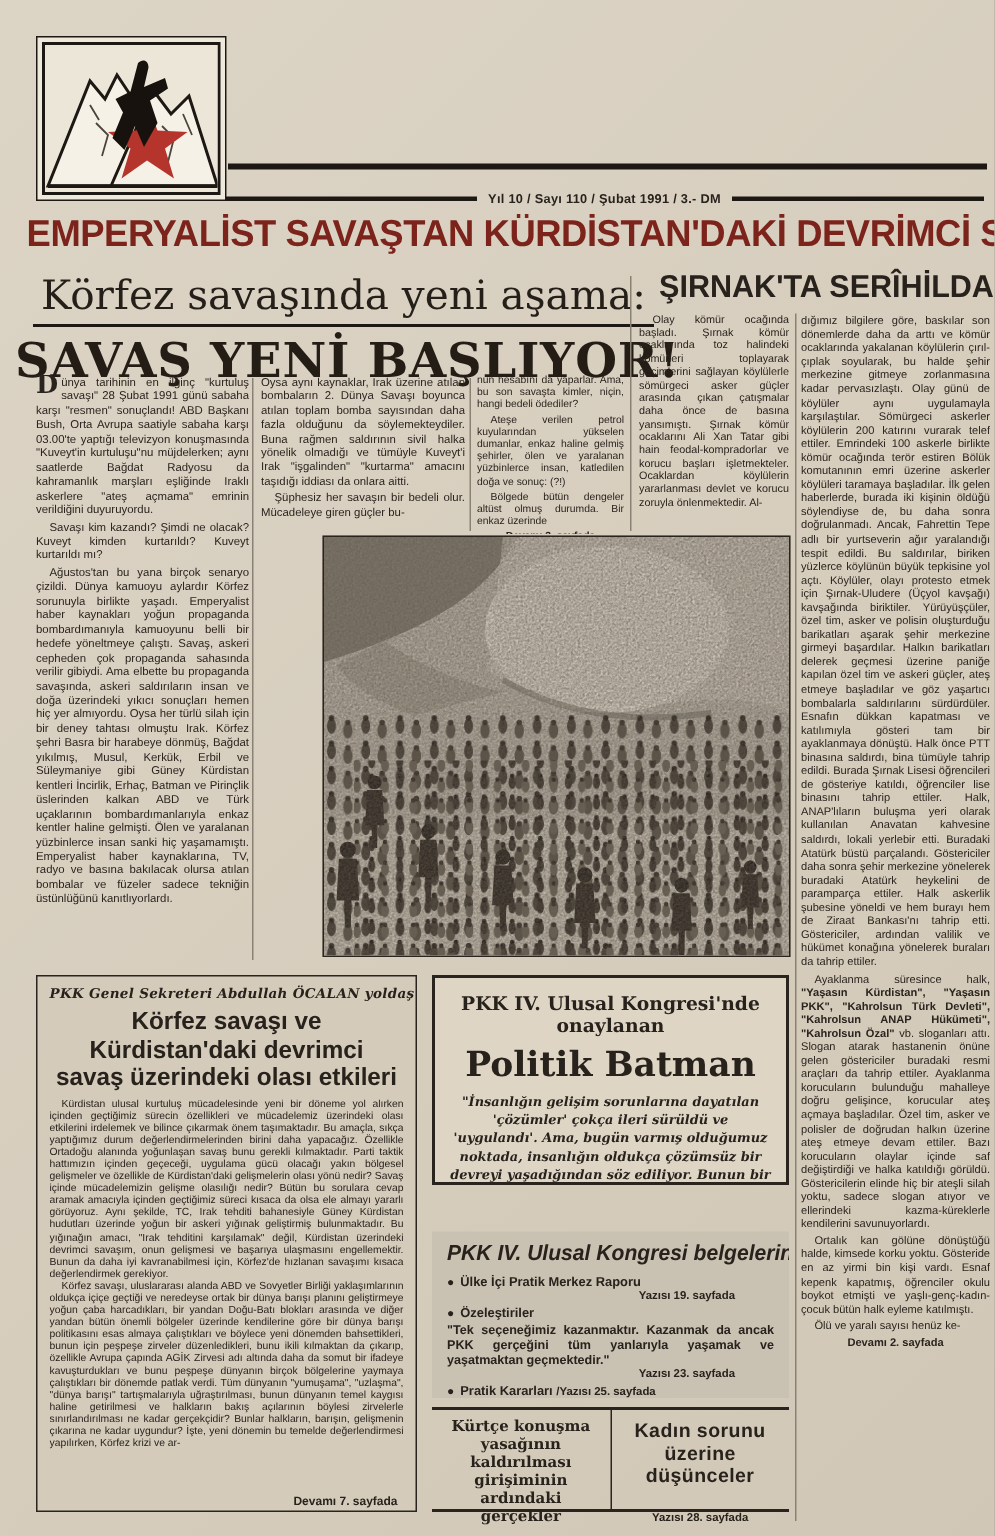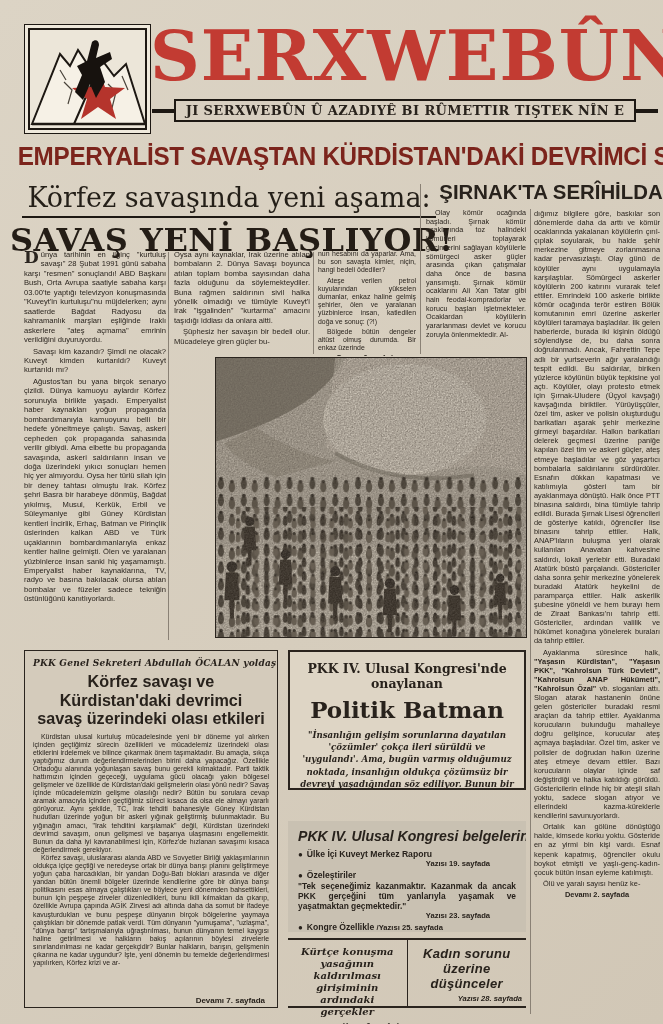--- a/index.html
+++ b/index.html
@@ -83,49 +83,52 @@
   .kongre-title { font-style:italic; font-weight:bold; font-size:14.5px; transform:scaleX(.97);
     transform-origin:left; white-space:nowrap; margin-bottom:5px; }
   .kongre-item { font-size:8.6px; font-weight:bold; margin-top:2px; }
   .kongre-bullet { font-size:8px; margin-right:4px; }
   .kongre-ref { text-align:right; font-weight:bold; font-size:7.6px; padding-right:26px; }
   .kongre-quote { font-size:8.4px; line-height:10px; font-weight:bold; text-align:justify; margin-top:1px; }
   .kongre-inline-ref { font-size:7.6px; }
   
   .ann-row { position:absolute; left:288px; top:938px; width:238px; height:70px;
     border-top:2px solid #2a241e; border-bottom:2px solid #2a241e; display:flex; }
-  .ann-cell { flex:1; padding:6px 4px 0; text-align:center;font-style:italic; }
+  .ann-cell { flex:1; padding:6px 4px 0; text-align:center; }
   .ann-cell.right { border-left:1.5px solid #2a241e; }
   .ann-title-serif { font-family:"DejaVu Serif",serif; font-weight:bold; font-size:10px; line-height:12px; }
   .ann-title-sans { font-weight:bold; font-size:13px; line-height:15px; letter-spacing:.3px; }
-  .ann-ref { margin-top:3px; font-weight:bold; font-size:7.6px;text-align:right; }
+  .ann-ref { margin-top:16px; font-weight:bold; font-size:7.6px; }
 </style>
 </head>
 <body>
 
 <div class="page">
 
   <div class="logo-box">
     <div class="logo-inner">
       <svg viewBox="0 0 117 100" width="117" height="100" aria-hidden="true">
         <rect x="0" y="0" width="117" height="100" fill="#ece6d9"></rect>
         <path d="M2,94 L30,24 L40,36 L48,20 L60,38 L74,94 Z" fill="#f6f1e6" stroke="#1d1813" stroke-width="2"></path>
         <path d="M34,52 L42,60 L38,74 M30,40 L36,50" stroke="#4a443b" stroke-width="1.2" fill="none"></path>
         <path d="M44,94 L72,30 L84,46 L96,34 L115,94 Z" fill="#f6f1e6" stroke="#1d1813" stroke-width="2"></path>
         <path d="M78,54 L86,62 L82,78 M92,46 L98,60" stroke="#4a443b" stroke-width="1.2" fill="none"></path>
         <path d="M2,94 L115,94" stroke="#1d1813" stroke-width="2.5"></path>
         <path d="M68,38 L75,57 L95,58 L80,69 L86,89 L68,77 L51,89 L57,69 L42,58 L61,57 Z" fill="#b5342c"></path>
         <path d="M62,12 C65,9 69,10 69,15 L66,28 L80,22 L82,29 L70,37 L75,52 L66,68 L60,54 L53,70 L45,62 L52,45 L47,36 L57,31 Z" fill="#17120e"></path>
       </svg>
     </div>
   </div>
-  <div class="masthead-title" style="color:#c23b32;">SERXWEBÛN</div>
   <div class="motto-row">
     <div class="motto-rule"></div>
-    <div class="motto-box">JI SERXWEBÛN Û AZADIYÊ BI RÛMETTIR TIŞTEK NÎN E</div>
+  </div>
+  <div class="issue-row">
+    <div class="iline"></div>
+    <div class="issue-text">Yıl 10 / Sayı 110 / Şubat 1991 / 3.- DM</div>
+    <div class="iline"></div>
   </div>
 
   <div class="banner-headline" style="color:#7c241c;">EMPERYALİST SAVAŞTAN KÜRDİSTAN'DAKİ DEVRİMCİ SAVAŞA</div>
 
   <div class="lead-kicker">Körfez savaşında yeni aşama:</div>
   <div class="lead-headline">SAVAŞ YENİ BAŞLIYOR!</div>
 
   <div class="sirnak-headline">ŞIRNAK'TA SERÎHİLDAN!</div>
 
   <div class="vrule vr1"></div>
@@ -148,21 +151,21 @@
     <p class="para indent">Bölgede bütün dengeler altüst olmuş durumda. Bir enkaz üzerinde</p>
     <p class="cont">Devamı 3. sayfada</p>
   </div>
 
   <div class="col col4">
     <p class="para indent">Olay kömür ocağında başladı. Şırnak kömür ocaklarında toz halindeki kömürleri toplayarak geçimlerini sağlayan köylülerle sömürgeci asker güçler arasında çıkan çatışmalar daha önce de basına yansımıştı. Şırnak kömür ocaklarını Ali Xan Tatar gibi hain feodal-kompradorlar ve korucu başları işletmekteler. Ocaklardan köylülerin yararlanması devlet ve korucu zoruyla önlenmektedir. Al-</p>
   </div>
   <div class="col col5">
     <p class="para">dığımız bilgilere göre, baskılar son dönemlerde daha da arttı ve kömür ocaklarında yakalanan köylülerin çırıl-çıplak soyularak, bu halde şehir merkezine gitmeye zorlanmasına kadar pervasızlaştı. Olay günü de köylüler aynı uygulamayla karşılaştılar. Sömürgeci askerler köylülerin 200 katırını vurarak telef ettiler. Emrindeki 100 askerle birlikte kömür ocağında terör estiren Bölük komutanının emri üzerine askerler köylüleri taramaya başladılar. İlk gelen haberlerde, burada iki kişinin öldüğü söylendiyse de, bu daha sonra doğrulanmadı. Ancak, Fahrettin Tepe adlı bir yurtseverin ağır yaralandığı tespit edildi. Bu saldırılar, biriken yüzlerce köylünün büyük tepkisine yol açtı. Köylüler, olayı protesto etmek için Şırnak-Uludere (Üçyol kavşağı) kavşağında biriktiler. Yürüyüşçüler, özel tim, asker ve polisin oluşturduğu barikatları aşarak şehir merkezine girmeyi başardılar. Halkın barikatları delerek geçmesi üzerine paniğe kapılan özel tim ve askeri güçler, ateş etmeye başladılar ve göz yaşartıcı bombalarla saldırılarını sürdürdüler. Esnafın dükkan kapatması ve katılımıyla gösteri tam bir ayaklanmaya dönüştü. Halk önce PTT binasına saldırdı, bina tümüyle tahrip edildi. Burada Şırnak Lisesi öğrencileri de gösteriye katıldı, öğrenciler lise binasını tahrip ettiler. Halk, ANAP'lıların buluşma yeri olarak kullanılan Anavatan kahvesine saldırdı, lokali yerlebir etti. Buradaki Atatürk büstü parçalandı. Göstericiler daha sonra şehir merkezine yönelerek buradaki Atatürk heykelini de paramparça ettiler. Halk askerlik şubesine yöneldi ve hem burayı hem de Ziraat Bankası'nı tahrip etti. Göstericiler, ardından valilik ve hükümet konağına yönelerek buraları da tahrip ettiler.</p>
     <p class="para indent"><span>Ayaklanma süresince halk, </span><span class="bold">"Yaşasın Kürdistan", "Yaşasın PKK", "Kahrolsun Türk Devleti", "Kahrolsun ANAP Hükümeti", "Kahrolsun Özal"</span><span> vb. sloganları attı. Slogan atarak hastanenin önüne gelen göstericiler buradaki resmi araçları da tahrip ettiler. Ayaklanma korucuların bulunduğu mahalleye doğru gelişince, korucular ateş açmaya başladılar. Özel tim, asker ve polisler de doğrudan halkın üzerine ateş etmeye devam ettiler. Bazı korucuların olaylar içinde saf değiştirdiği ve halka katıldığı görüldü. Göstericilerin elinde hiç bir ateşli silah yoktu, sadece slogan atıyor ve ellerindeki kazma-küreklerle kendilerini savunuyorlardı.</span></p>
-    <p class="para indent">Ortalık kan gölüne dönüştüğü halde, kimsede korku yoktu. Gösteride en az yirmi bin kişi vardı. Esnaf kepenk kapatmış, öğrenciler okulu boykot etmişti ve yaşlı-genç-kadın-çocuk bütün insan eyleme katılmıştı.</p>
+    <p class="para indent">Ortalık kan gölüne dönüştüğü halde, kimsede korku yoktu. Gösteride en az yirmi bin kişi vardı. Esnaf kepenk kapatmış, öğrenciler okulu boykot etmişti ve yaşlı-genç-kadın-çocuk bütün halk eyleme katılmıştı.</p>
     <p class="para indent">Ölü ve yaralı sayısı henüz ke-</p>
     <p class="cont">Devamı 2. sayfada</p>
   </div>
 
   <div class="photo">
     <svg viewBox="0 0 312 281" preserveAspectRatio="none" aria-hidden="true">
       <defs>
         <g id="fig">
           <circle cx="0" cy="-9" r="2.7" fill="#2c2620"></circle>
           <path d="M-3,-6 L3,-6 L3.8,8 L1.2,8 L1,17 L-1,17 L-1.2,8 L-3.8,8 Z" fill="#332c24"></path>
@@ -216,26 +219,26 @@
 
   <div class="politik-box">
     <div class="politik-header">PKK IV. Ulusal Kongresi'nde onaylanan</div>
     <div class="politik-title">Politik Batman</div>
     <div class="politik-quote">"İnsanlığın gelişim sorunlarına dayatılan 'çözümler' çokça ileri sürüldü ve 'uygulandı'. Ama, bugün varmış olduğumuz noktada, insanlığın oldukça çözümsüz bir devreyi yaşadığından söz ediliyor. Bunun bir gerçeği ifade ettiği inkar edilmez bir durumdur. Bunun nedenleriyle en fazla ilgilenmek zorunda olanlar hiç kuşkusuz, üyelerinin özgür ve karşılıklı hak eşitliği içinde olduğu bir dünya toplumu yaratma hedefinin sahipleri olan biz sosyalistleriz."</div>
 
   </div>
 
   <div class="kongre-box">
     <div class="kongre-title">PKK IV. Ulusal Kongresi belgelerinden</div>
-    <div class="kongre-item"><span class="kongre-bullet">●</span><span>Ülke İçi Kuveyt Merkez Raporu</span></div>
+    <div class="kongre-item"><span class="kongre-bullet">●</span><span>Ülke İçi Pratik Merkez Raporu</span></div>
     <div class="kongre-ref">Yazısı 19. sayfada</div>
     <div class="kongre-item"><span class="kongre-bullet">●</span><span>Özeleştiriler</span></div>
     <div class="kongre-quote">"Tek seçeneğimiz kazanmaktır. Kazanmak da ancak PKK gerçeğini tüm yanlarıyla yaşamak ve yaşatmaktan geçmektedir."</div>
     <div class="kongre-ref">Yazısı 23. sayfada</div>
-    <div class="kongre-item"><span class="kongre-bullet">●</span><span>Kongre Özellikle</span> <span class="kongre-inline-ref">/Yazısı 25. sayfada</span></div>
+    <div class="kongre-item"><span class="kongre-bullet">●</span><span>Pratik Kararları</span> <span class="kongre-inline-ref">/Yazısı 25. sayfada</span></div>
   </div>
 
   <div class="ann-row">
     <div class="ann-cell">
       <div class="ann-title-serif">Kürtçe konuşma yasağının kaldırılması girişiminin ardındaki gerçekler</div>
       <div class="ann-ref">Yazısı 6. sayfada</div>
     </div>
     <div class="ann-cell right">
       <div class="ann-title-sans">Kadın sorunu üzerine düşünceler</div>
       <div class="ann-ref">Yazısı 28. sayfada</div>

